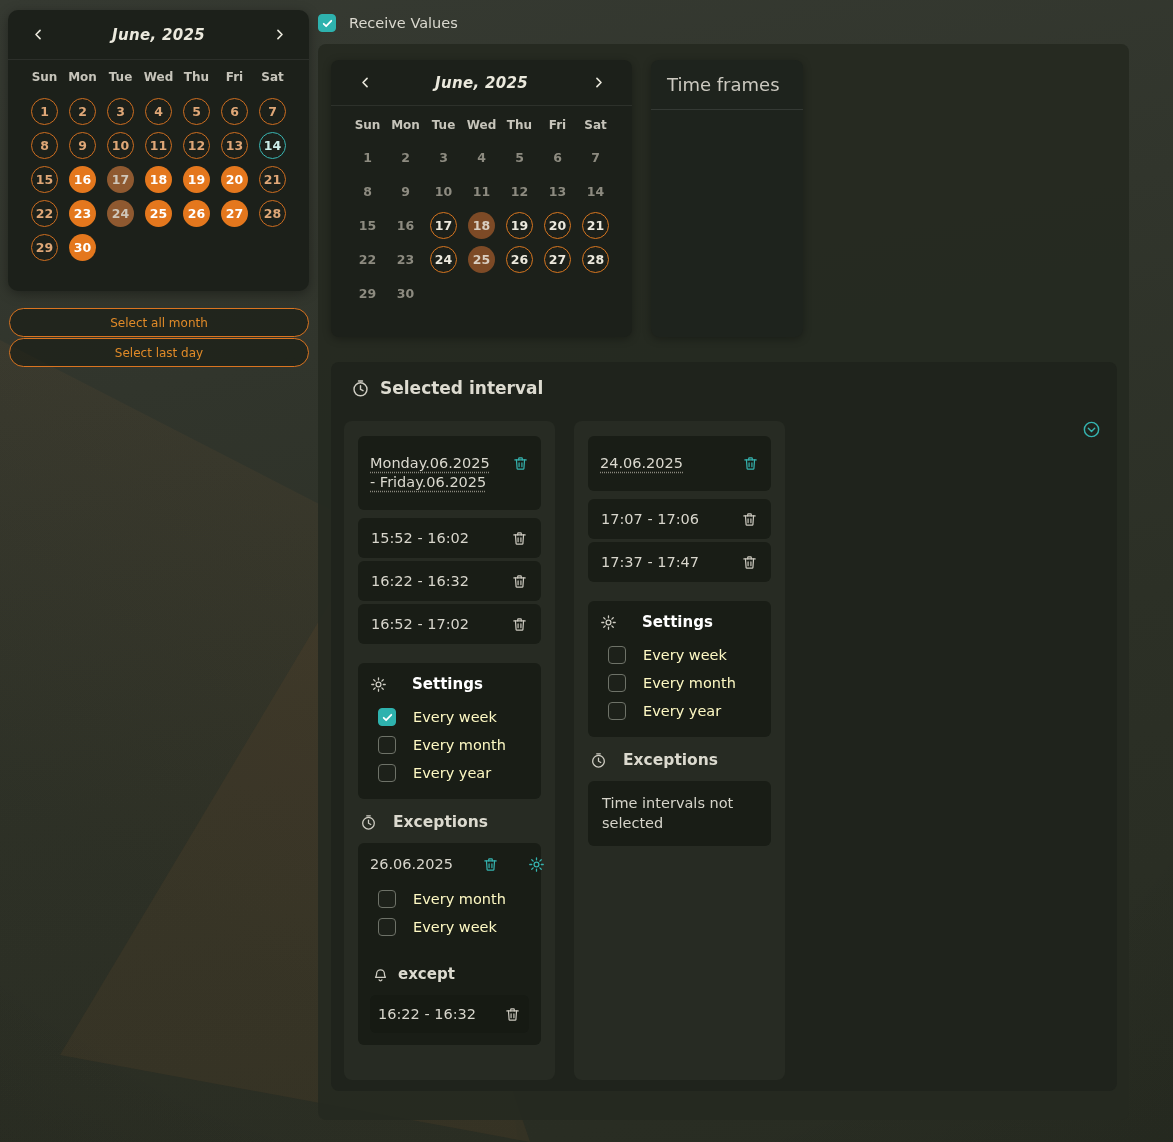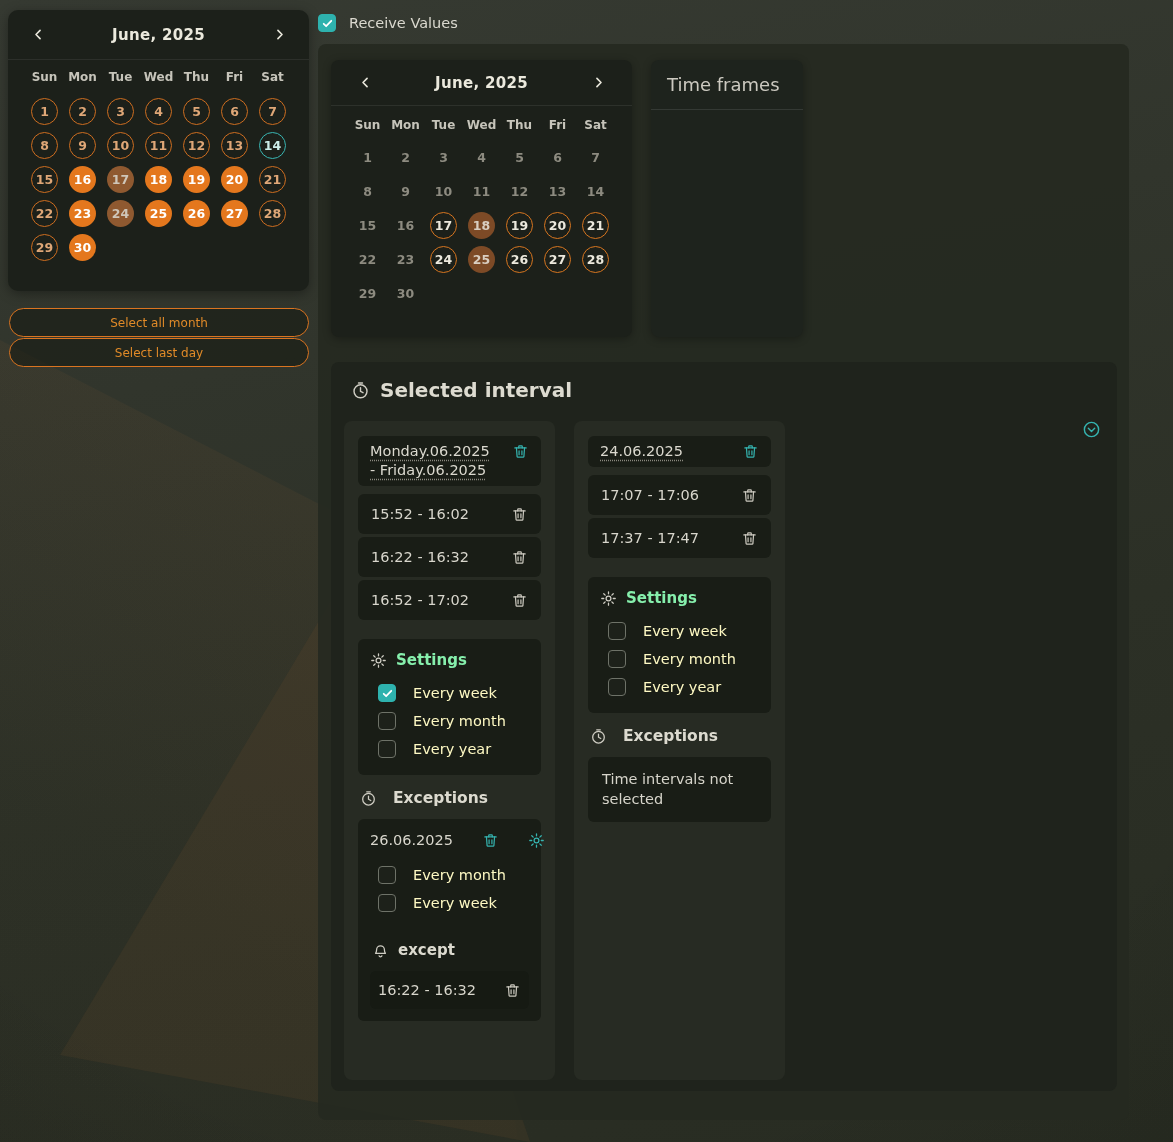--- a/index.html
+++ b/index.html
@@ -21,21 +21,21 @@
     background:rgba(160,95,50,.10); clip-path:polygon(60% 10%, 100% 100%, 0 86%); }
   .vignette { position:absolute; inset:0; z-index:0; pointer-events:none;
     background:radial-gradient(120% 120% at 45% 35%, transparent 55%, rgba(8,10,6,.28) 100%); }
 
   .layer { position:absolute; inset:0; z-index:1; }
 
   
   .mini-panel { position:absolute; left:8px; top:10px; width:301px; height:281px;
     background:#1c201a; border-radius:10px; box-shadow:0 3px 12px rgba(0,0,0,.35); }
   .cal-header { height:50px; display:flex; align-items:center; padding:0 18px;
-    border-bottom:1px solid rgba(255,255,255,.07); }
+    border-bottom:1px solid rgba(255,255,255,.07);font-style:italic; }
   .cal-title { flex:1; text-align:center; font-weight:bold; font-size:15px; color:#ebe9dd; letter-spacing:.3px; }
   .nav-btn { width:24px; height:24px; display:flex; align-items:center; justify-content:center;
     color:#e8e6db; cursor:pointer; }
   .nav-btn svg { width:15px; height:15px; }
   .weekdays { display:grid; grid-template-columns:repeat(7,38px); justify-content:center;
     margin-top:10px; font-size:12px; font-weight:bold; color:#c6c4ba; text-align:center; }
   .days-grid { display:grid; grid-template-columns:repeat(7,38px); grid-auto-rows:34px;
     justify-content:center; place-items:center; margin-top:10px; }
   .day { width:27px; height:27px; border-radius:50%; display:flex; align-items:center;
     justify-content:center; font-size:12.5px; font-weight:600; cursor:pointer; }
@@ -74,44 +74,44 @@
 
   .tf-card { position:absolute; left:333px; top:16px; width:152px; height:277px;
     background:#1e231d; border-radius:8px; box-shadow:0 2px 8px rgba(0,0,0,.3); }
   .tf-header { padding:14px 16px; font-size:18px; color:#ccc9c0;
     border-bottom:1px solid rgba(255,255,255,.10); }
 
   
   .interval-panel { position:absolute; left:13px; top:318px; width:786px; height:729px;
     background:#1f231c; border-radius:8px; }
   .si-header { position:absolute; left:20px; top:16px; display:flex; align-items:center;
-    gap:10px; font-size:20px; font-weight:bold; color:#dddbd0; }
+    gap:10px; font-size:17px; font-weight:bold; color:#dddbd0; }
   .si-header svg { width:19px; height:19px; color:#cfcdc3; }
   .collapse-btn { position:absolute; right:16px; top:58px; width:19px; height:19px;
     color:#35b4b0; cursor:pointer; }
   .collapse-btn svg { width:19px; height:19px; }
 
   .iv-col { position:absolute; top:59px; bottom:11px; width:211px; background:#272b23;
     border-radius:8px; padding:15px 14px; display:flex; flex-direction:column; }
   .iv-col-0 { left:13px; } .iv-col-1 { left:243px; }
 
   .sub-card { background:#191d16; border-radius:6px; }
-  .date-card { padding:6px 12px; display:flex; justify-content:space-between; align-items:flex-start; }
+  .date-card { padding:18px 12px; display:flex; justify-content:space-between; align-items:flex-start; }
   .date-line { font-size:14.5px; color:#dbd9cf; line-height:1.32;
     text-decoration-line:underline; text-decoration-style:dotted;
     text-decoration-color:#8a887e; text-underline-offset:4px; }
   .time-list { margin-top:8px; display:flex; flex-direction:column; gap:3px; }
   .time-row { background:#191d16; border-radius:6px; height:40px; display:flex;
     align-items:center; justify-content:space-between; padding:0 13px;
     font-size:14.5px; color:#d8d6cc; }
   .time-row.nested { margin-top:12px; background:#15190f22; background:#161a13; padding:0 8px; height:38px; }
 
   .settings-card { margin-top:19px; padding:12px 12px 12px; }
-  .sec-title { display:flex; align-items:center; gap:9px; font-size:15px; font-weight:bold;
-    color:#86efac; margin-bottom:10px; }
+  .sec-title { display:flex; align-items:center; gap:25px; font-size:15px; font-weight:bold;
+    color:#ffffff; margin-bottom:10px; }
   .sec-title svg, .exc-header svg, .except-header svg { width:17px; height:17px; color:#cfcdc3; }
   .cb-row { display:flex; align-items:center; gap:17px; padding:5px 2px 5px 8px;
     font-size:14.5px; color:#fef9c3; }
 
   .exc-header { margin-top:14px; display:flex; align-items:center; gap:16px;
     font-size:15.5px; font-weight:bold; color:#dcdacf; padding-left:2px; }
   .exc-card { margin-top:12px; padding:12px; }
   .exc-date-row { display:flex; align-items:center; gap:28px; font-size:14.5px; color:#d8d6cc; }
   .exc-date { flex:1; }
   .exc-options { margin-top:12px; }

